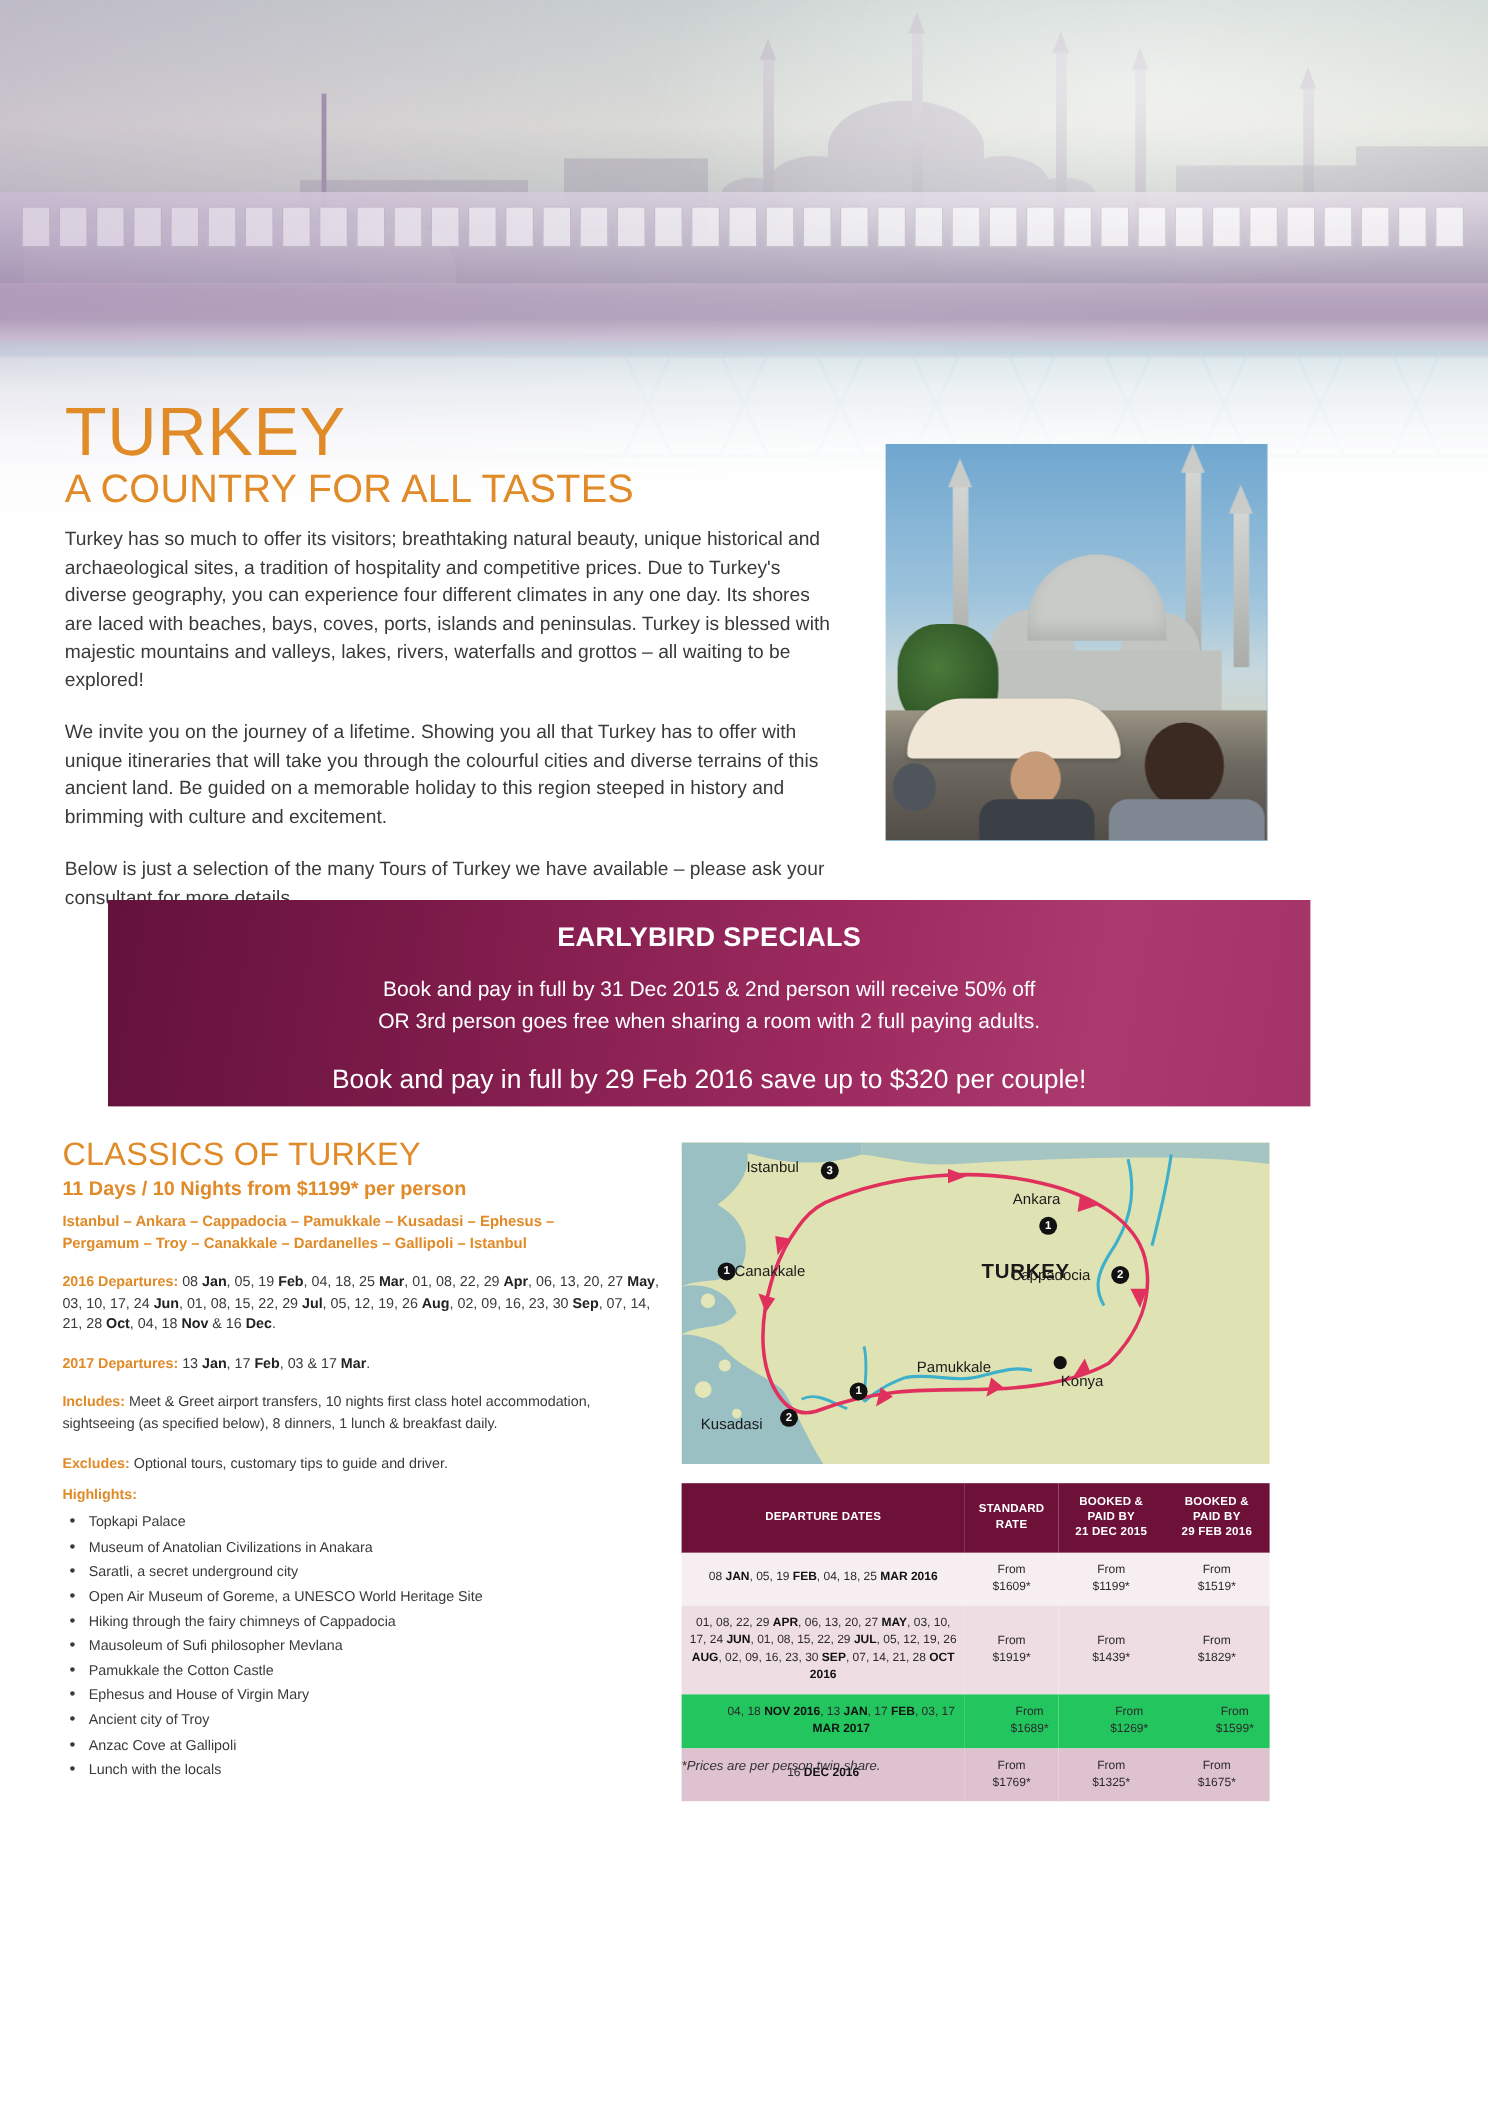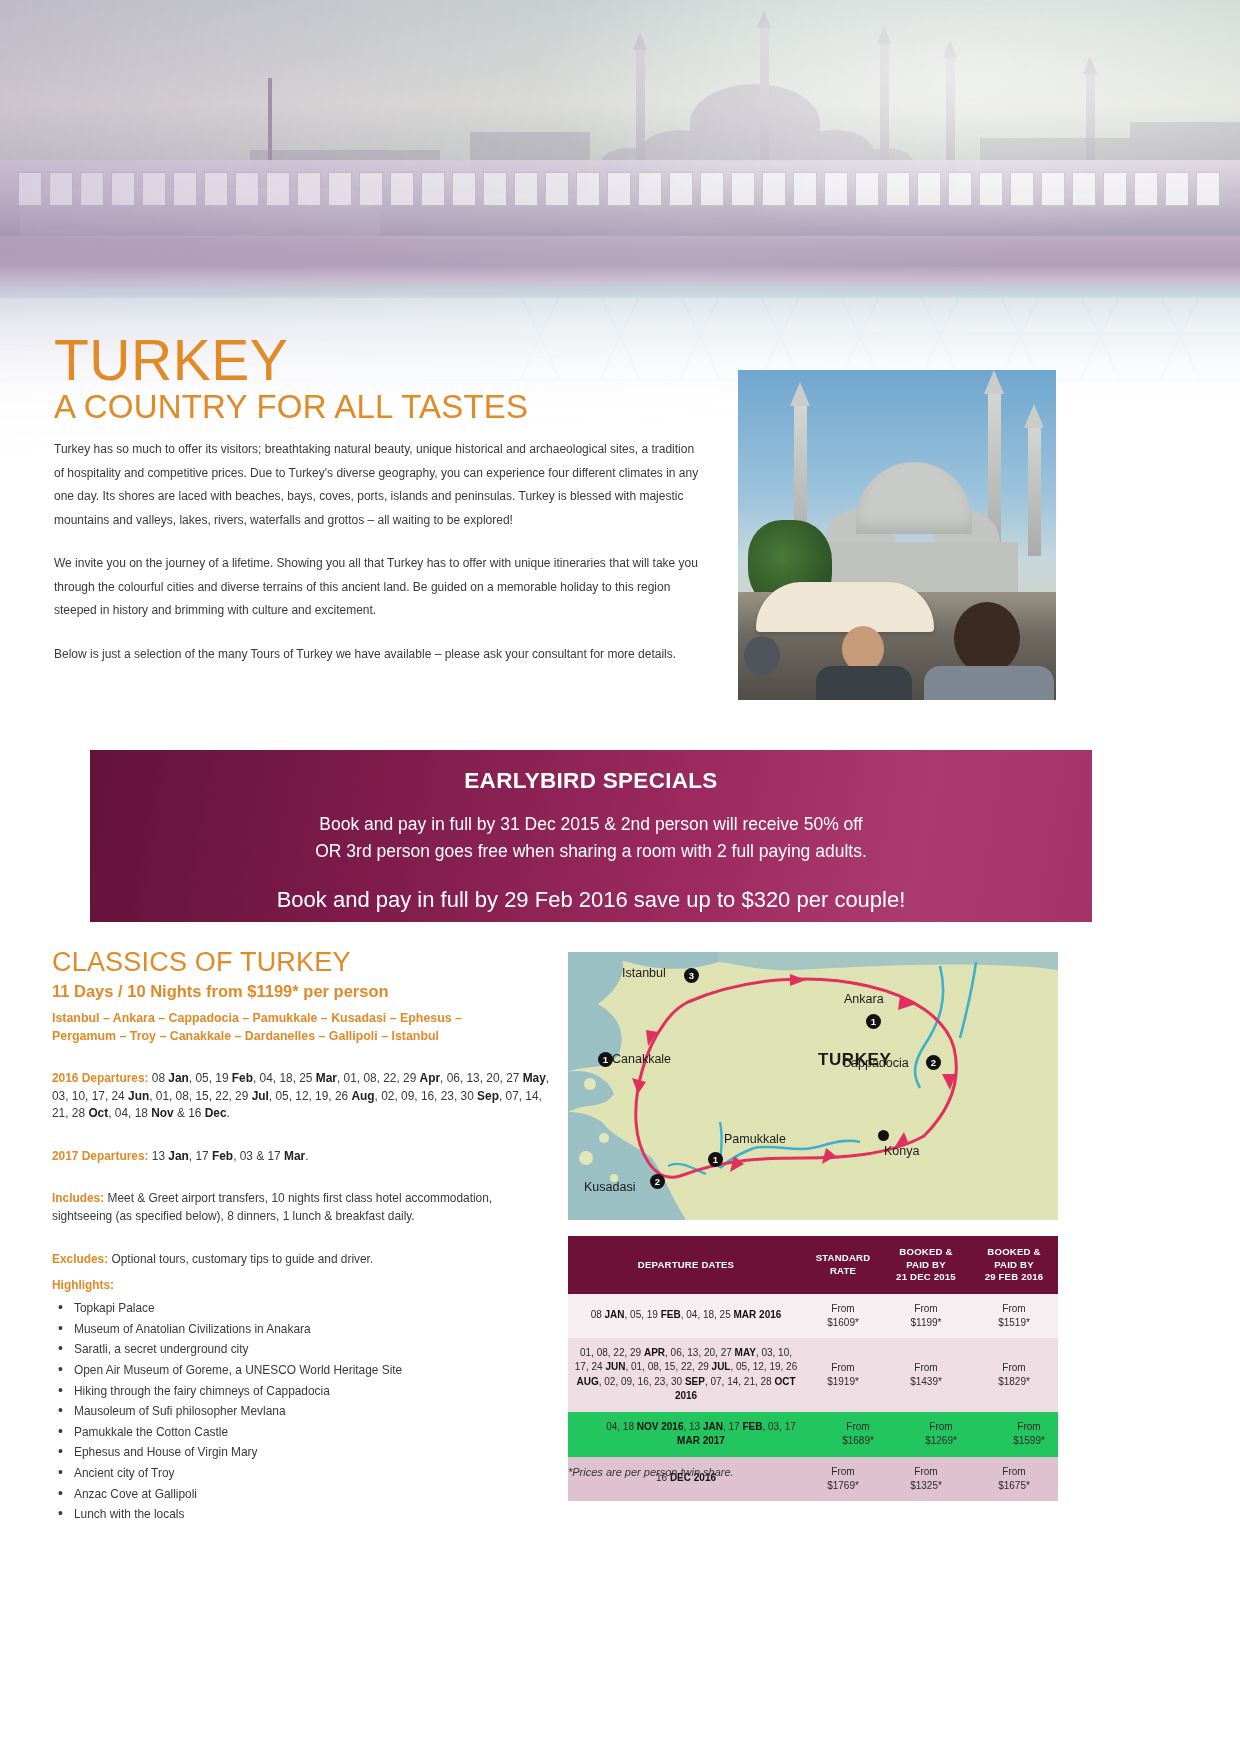--- a/index.html
+++ b/index.html
@@ -85,21 +85,21 @@
     letter-spacing:.5px; font-family:"Liberation Sans", sans-serif;
   }
   .brand-sub {
     font-size:33px; line-height:38px; color:#e08a28; font-weight:400;
     letter-spacing:.2px; margin-top:-2px;
   }
 
   
   .intro { position:absolute; left:54px; top:438px; width:648px; z-index:6; }
   .intro p {
-    margin:0 0 20px 0; font-size:12px; line-height:23.5px; color:#3a3a3a;
+    margin:0 0 20px 0; font-size:16px; line-height:23.5px; color:#3a3a3a;
   }
 
   
   .photo {
     position:absolute; left:738px; top:370px; width:318px; height:330px; overflow:hidden;
     z-index:5; background:#8fb6cf;
   }
   .ph-sky { position:absolute; inset:0; background:linear-gradient(180deg,#6fa6cf 0%, #9cc3dc 38%, #c8d8dd 58%, #cdd3c9 70%, #b9b39d 100%); }
   .ph-dome { position:absolute; left:118px; top:92px; width:116px; height:72px; background:#c8cbc8; border-radius:58px 58px 0 0; box-shadow:inset 0 -8px 14px rgba(0,0,0,.12); }
   .ph-dome2 { position:absolute; left:86px; top:138px; width:72px; height:42px; background:#c2c5c2; border-radius:36px 36px 0 0; }
@@ -122,21 +122,21 @@
   .banner-title { font-size:22.5px; font-weight:bold; letter-spacing:.3px; }
   .banner-l1 { font-size:17.5px; margin-top:17px; line-height:27px; }
   .banner-l2 { font-size:22px; margin-top:22px; }
   .banner-note { font-size:11.5px; margin-top:18px; }
 
   
   .tour { position:absolute; left:52px; top:946px; width:500px; z-index:6; }
   .tour-title { font-size:27px; color:#e08a28; line-height:32px; letter-spacing:.2px; }
   .tour-sub { font-size:16.5px; color:#e08a28; font-weight:bold; margin-top:4px; }
   .tour-route { font-size:12.4px; color:#e08a28; font-weight:bold; line-height:18px; margin-top:8px; }
-  .tour-p { font-size:11.9px; line-height:17.6px; color:#3a3a3a; margin-top:25px; }
+  .tour-p { font-size:11.9px; line-height:17.6px; color:#3a3a3a; margin-top:15px; }
   .lbl { color:#e08a28; font-weight:bold; }
   .tour-p b { color:#222; }
   .hl-title { font-size:11.9px; color:#e08a28; font-weight:bold; margin-top:10px; }
   ul.hl { list-style:none; margin:6px 0 0 0; padding:0; }
   ul.hl li {
     font-size:11.9px; line-height:20.6px; color:#3a3a3a;
     padding-left:22px; position:relative;
   }
   ul.hl li:before {
     content:"•"; position:absolute; left:6px; top:-1px; font-size:14px; color:#3a3a3a;
@@ -395,21 +395,21 @@
 
   <div class="map-label" style="left:276px; top:40px;">Ankara</div>
   <div class="numdot" style="left:298px; top:62px;">1</div>
 
   <div class="map-label" style="left:274px; top:104px;">Cappadocia</div>
   <div class="numdot" style="left:358px; top:103px;">2</div>
 
   <div class="map-label" style="left:44px; top:100px;">Canakkale</div>
   <div class="numdot" style="left:30px; top:100px;">1</div>
 
-  <div class="map-label" style="left:156px; top:180px;">Pamukkale</div>
+  <div class="map-label" style="left:156px; top:180px;padding-left:40px;">Pamukkale</div>
   <div class="numdot" style="left:140px; top:200px;">1</div>
 
   <div class="map-label" style="left:16px; top:228px;">Kusadasi</div>
   <div class="numdot" style="left:82px; top:222px;">2</div>
 
   <div class="map-label" style="left:316px; top:192px;">Konya</div>
   <div class="dot" style="left:310px; top:178px;"></div>
 </div>
 
 <table class="ptable">

